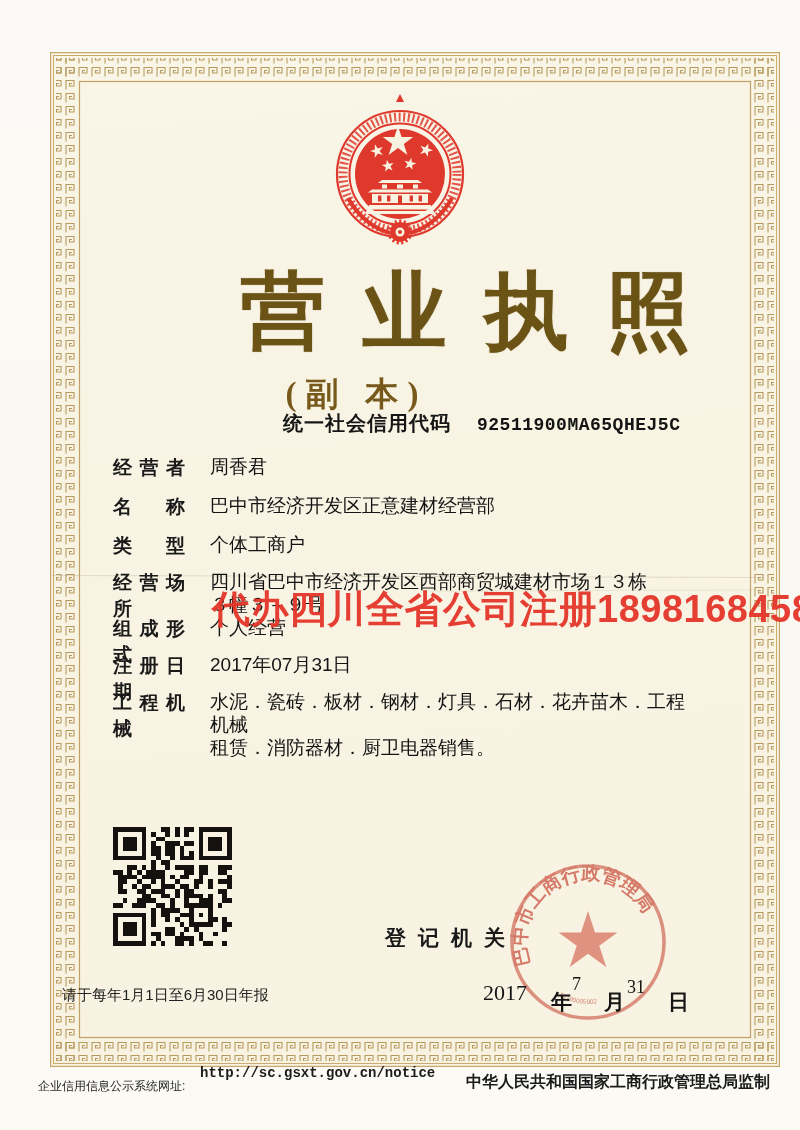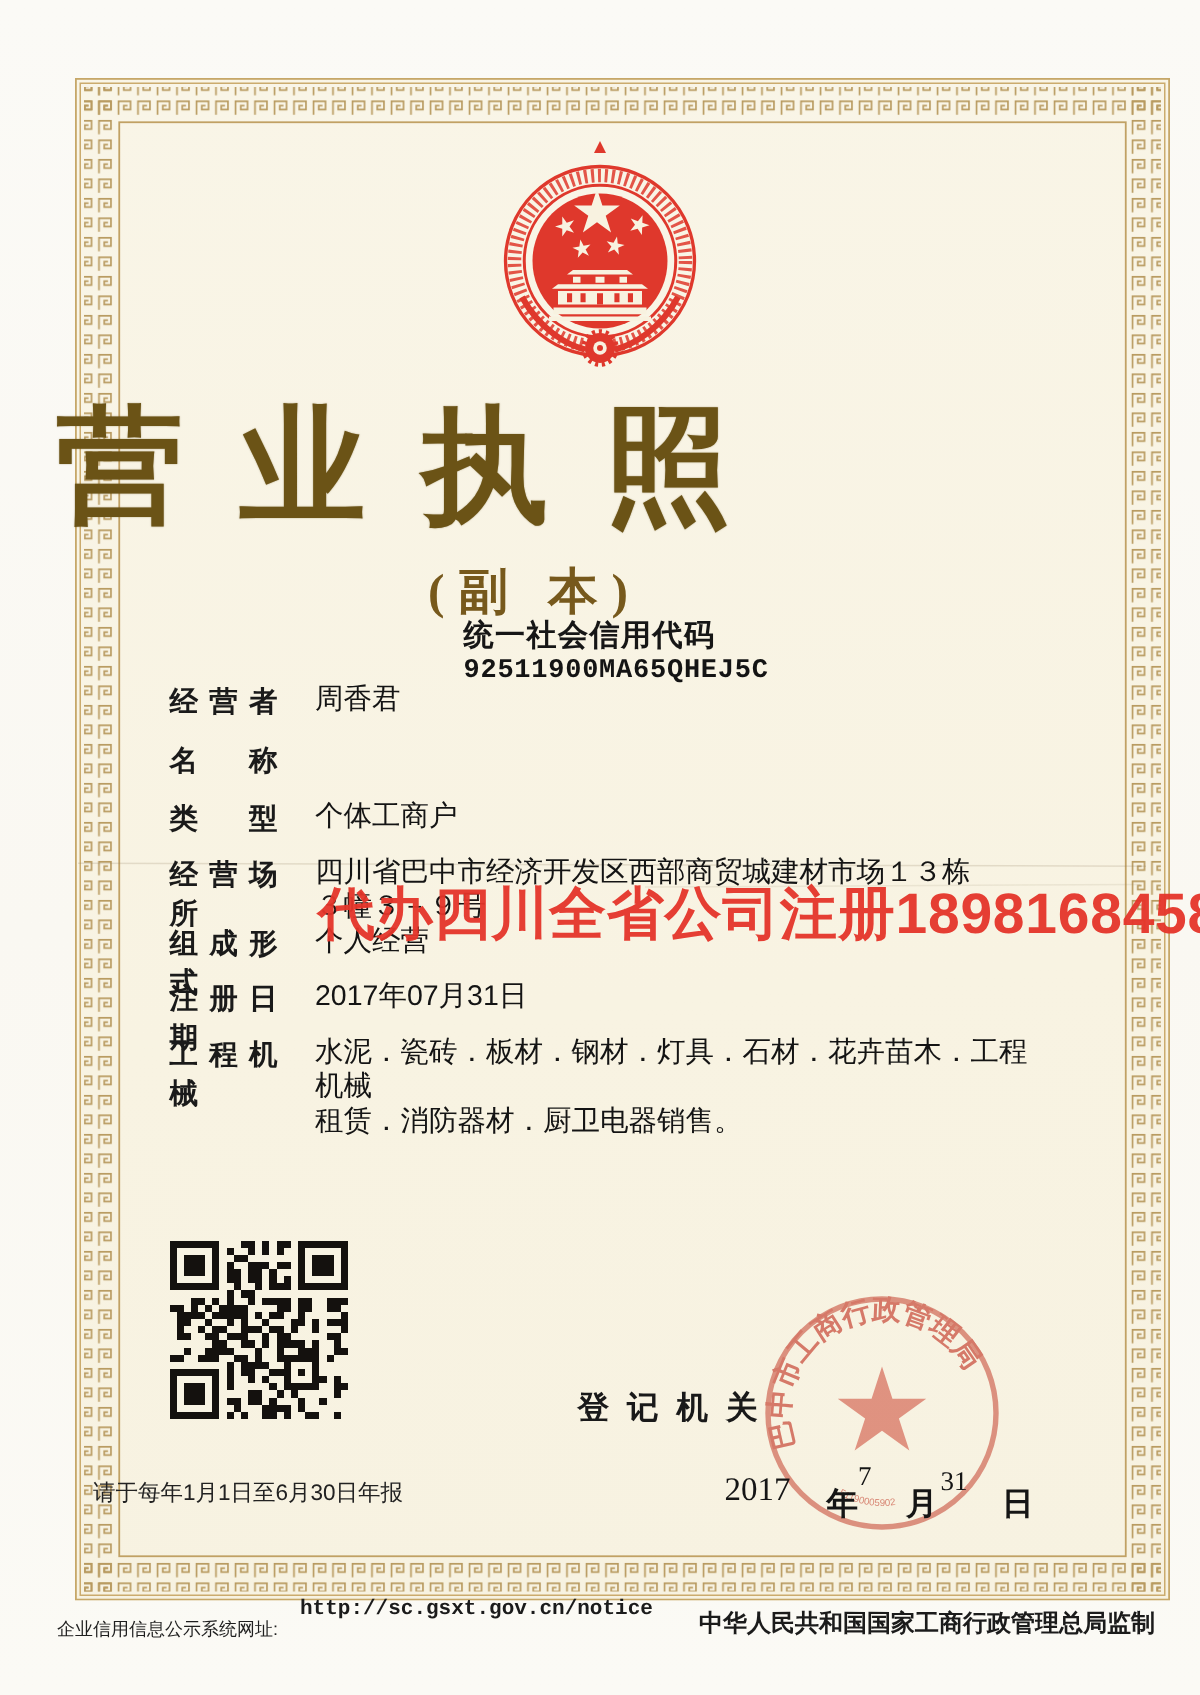--- a/index.html
+++ b/index.html
@@ -12,29 +12,29 @@
   .paper{position:absolute;left:50px;top:52px;width:730px;height:1015px;
     background:linear-gradient(175deg,#f9f5e7 0%,#f8f3e2 60%,#f7f2e1 100%);}
   .frame-svg{position:absolute;left:50px;top:52px;}
   .crease{position:absolute;left:52px;top:576px;width:712px;height:1px;
     background:rgba(140,122,92,.20);transform:rotate(.15deg);}
   .crease2{position:absolute;left:430px;top:590px;width:330px;height:1px;
     background:rgba(140,122,92,.12);transform:rotate(-.3deg);}
 
   .emblem{position:absolute;left:330px;top:88px;}
 
-  .title{position:absolute;left:0;top:266px;width:728px;text-align:left;
+  .title{position:absolute;left:0;top:266px;width:728px;text-align:right;
     font-family:"Liberation Serif",serif;font-weight:900;font-size:84px;line-height:1.1;
     color:#6b5316;letter-spacing:.45em;padding-left:.45em;box-sizing:border-box;
     text-shadow:0 0 1px rgba(90,66,10,.55);}
   .subtitle{position:absolute;left:0;top:372px;width:704px;text-align:center;
     font-family:"Liberation Serif",serif;font-weight:900;font-size:33px;
     color:#77591c;letter-spacing:.28em;padding-left:.28em;box-sizing:border-box;}
 
-  .code-line{position:absolute;left:283px;top:410px;display:flex;align-items:baseline;flex-direction:column;}
+  .code-line{position:absolute;left:283px;top:410px;display:flex;align-items:baseline;}
   .code-label{font-size:20px;font-weight:700;letter-spacing:1px;color:#161616;}
   .code-value{font-family:"Liberation Mono",monospace;font-size:18px;font-weight:700;
     margin-left:26px;letter-spacing:.5px;color:#141414;}
 
   .fields{position:absolute;left:113px;top:452px;width:575px;}
   .field-row{position:absolute;left:0;display:flex;width:100%;}
   .flabel{display:inline-block;width:72px;font-size:19px;font-weight:700;color:#1a1a1a;
     text-align:justify;text-align-last:justify;flex:0 0 72px;}
   .fvalue{margin-left:25px;font-family:Liberation Sans, sans-serif;font-size:19px;
     line-height:23px;color:#141414;}
@@ -141,20 +141,21 @@
     <span class="code-value">92511900MA65QHEJ5C</span>
   </div>
 
   <div class="fields">
     <div class="field-row" style="top:3px">
       <span class="flabel">经营者</span>
       <span class="fvalue">周香君</span>
     </div>
     <div class="field-row" style="top:42px">
       <span class="flabel">名称</span>
+      <span class="fvalue">巴中市经济开发区正意建材经营部</span>
     </div>
     <div class="field-row" style="top:81px">
       <span class="flabel">类型</span>
       <span class="fvalue">个体工商户</span>
     </div>
     <div class="field-row" style="top:118px">
       <span class="flabel">经营场所</span>
       <span class="fvalue">
         <span>四川省巴中市经济开发区西部商贸城建材市场１３栋</span><br>
         <span>３幢３－９号</span>

